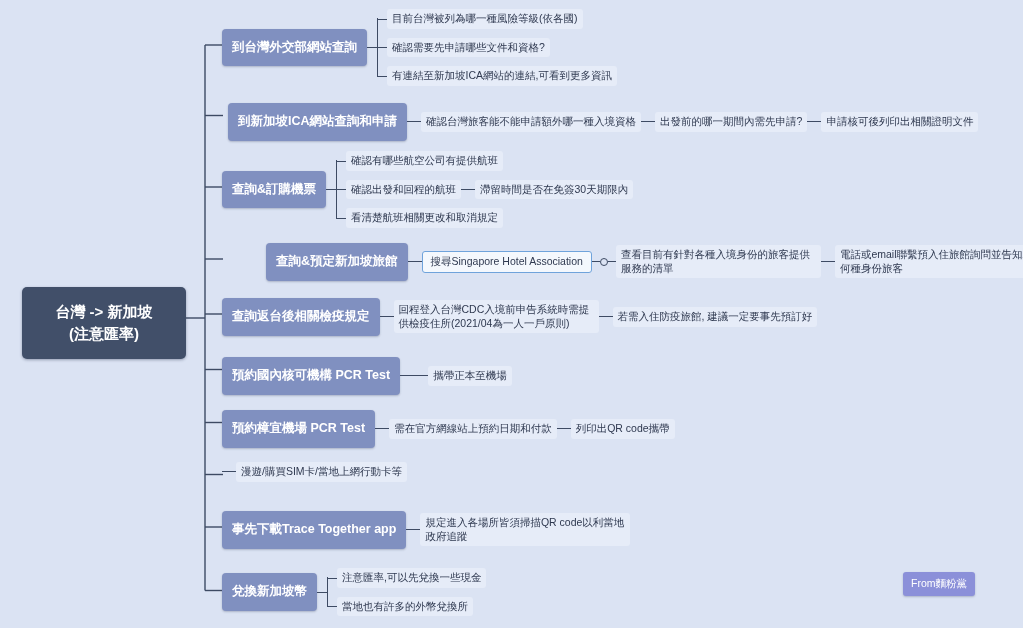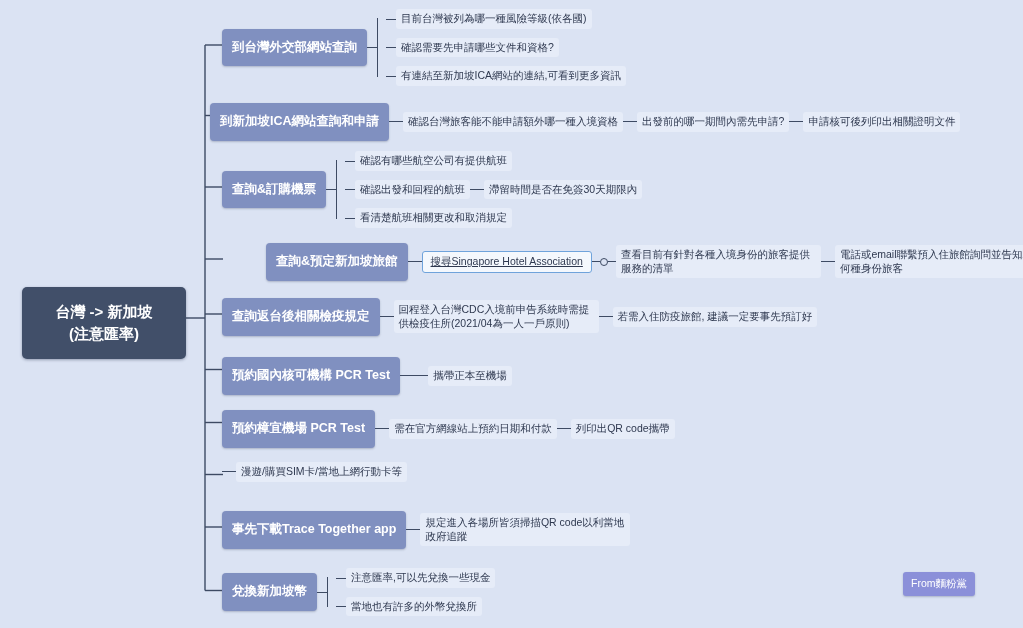--- a/index.html
+++ b/index.html
@@ -18,29 +18,29 @@
   }
   .kid{
     color:#2f3950; font-size:10.5px; line-height:1.3; padding:3px 5px;
     background:#e6ecf8; border-radius:3px; white-space:nowrap; flex:none;
   }
   .kid.wrap{white-space:normal; width:195px;}
   .kid.w200{width:200px;}
   .special{
     background:#f4f8fd; border:1px solid #6fa3db; color:#2f3950;
     font-size:10.5px; line-height:1.3; padding:3px 8px; border-radius:3px;
-    white-space:nowrap; flex:none;text-decoration:underline;
+    white-space:nowrap; flex:none;
   }
   .dash{width:14px; height:0; border-top:1.4px solid #3d4a63; flex:none;}
   .dash.s{width:8px;}
   .stub{width:10px; height:0; border-top:1.4px solid #3d4a63; flex:none;}
   .dot{width:8px; height:8px; border:1.4px solid #3d4a63; border-radius:50%;
        background:transparent; flex:none; box-sizing:border-box;}
   .kids{position:relative; display:flex; flex-direction:column; gap:9px;
-        padding-left:19px; flex:none;}
+        padding-left:10px; flex:none;}
   .kids::before{content:""; position:absolute; left:0; top:9px; bottom:9px;
         width:0; border-left:1.4px solid #3d4a63;}
   .krow{position:relative; display:flex; align-items:center;}
   .krow::before{content:""; position:absolute; left:-10px; top:50%; width:10px;
         height:0; border-top:1.4px solid #3d4a63;}
   .root-box{
     position:absolute; left:22px; top:287px; width:164px; height:72px;
     background:#414f69; color:#fff; border-radius:5px; z-index:2;
     display:flex; flex-direction:column; justify-content:center; align-items:center;
     font-weight:bold; font-size:15px; line-height:1.45; text-align:center;
@@ -86,21 +86,21 @@
       </div>
       <div class="krow">
         <span class="kid">確認需要先申請哪些文件和資格?</span>
       </div>
       <div class="krow">
         <span class="kid">有連結至新加坡ICA網站的連結,可看到更多資訊</span>
       </div>
     </div>
   </div>
 
-  <div class="row" style="left:210px; top:103px;justify-content:flex-end;">
+  <div class="row" style="left:228px; top:103px;justify-content:flex-end;">
     <div class="branch">到新加坡ICA網站查詢和申請</div>
     <span class="dash"></span>
     <span class="kid">確認台灣旅客能不能申請額外哪一種入境資格</span>
     <span class="dash"></span>
     <span class="kid">出發前的哪一期間內需先申請?</span>
     <span class="dash"></span>
     <span class="kid">申請核可後列印出相關證明文件</span>
   </div>
 
   <div class="row" style="left:222px; top:151px;">

